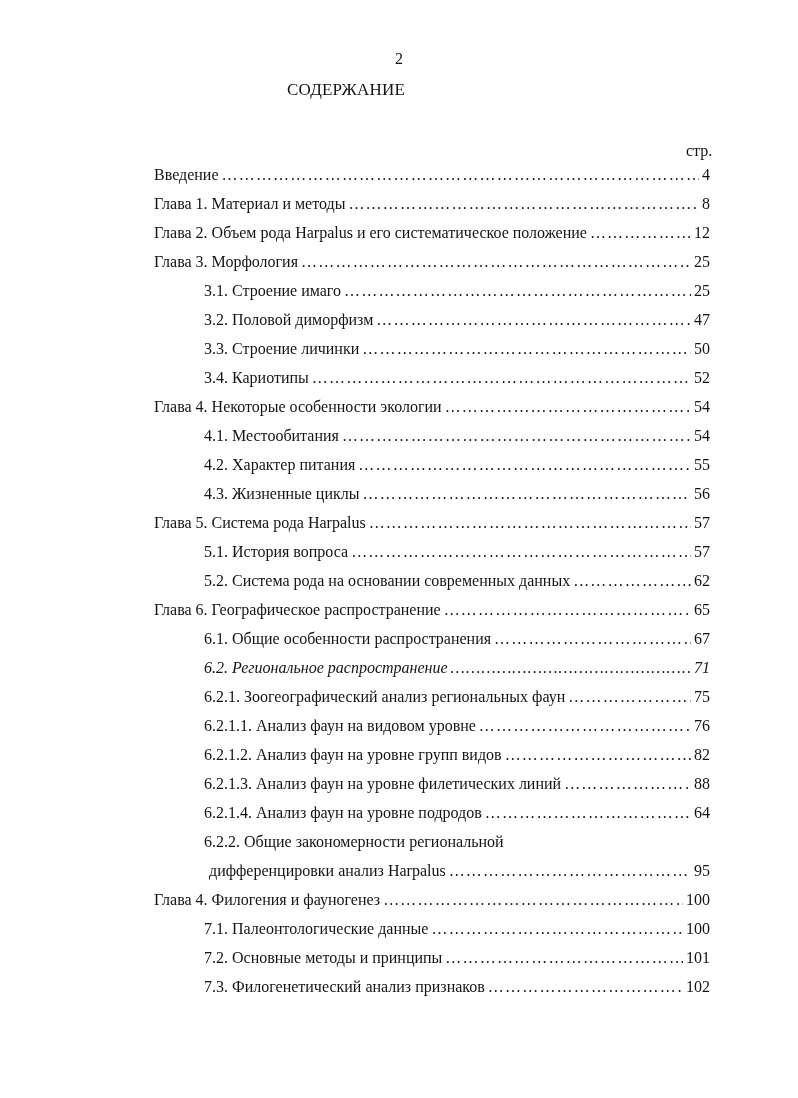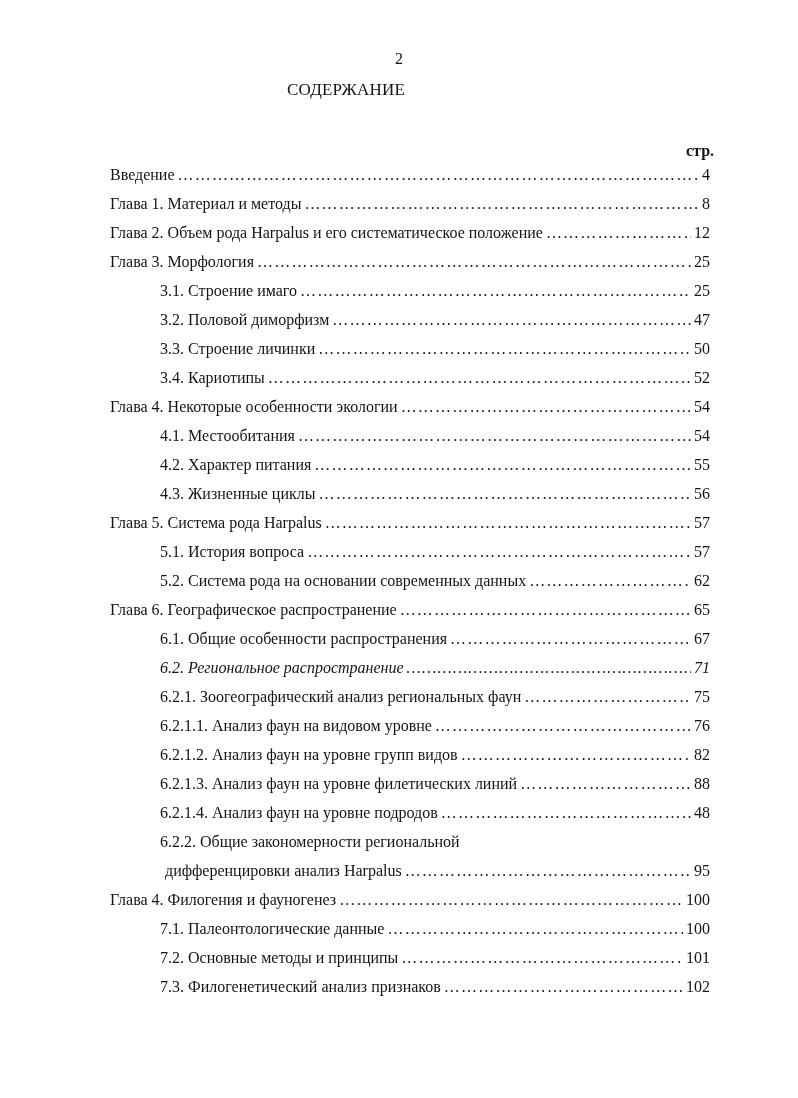--- a/index.html
+++ b/index.html
@@ -1,23 +1,23 @@
 <!DOCTYPE html>
 <html><head>
 <meta charset="utf-8">
 <style>
   html, body { margin: 0; padding: 0; background: #ffffff; }
   body { width: 798px; height: 1098px; position: relative; overflow: hidden;
          font-family: "Liberation Serif", "DejaVu Serif", serif; color: #141414; }
   .page-num { position: absolute; top: 50px; left: 0; width: 798px; text-align: center; font-size: 16px; }
   .title { position: absolute; top: 80px; left: 0; width: 692px; text-align: center; font-size: 17px; letter-spacing: 0.2px; }
-  .str { position: absolute; top: 142px; left: 686px; font-size: 16px; font-weight: bold; }
+  .str { position: absolute; top: 142px; left: 686px; font-size: 16px; }
   .toc { position: absolute; top: 166px; left: 0; width: 798px; }
   .row { position: absolute; height: 24px; display: flex; align-items: baseline; font-size: 16px; right: 88px; }
-  .row .lbl { white-space: nowrap; }
+  .row .lbl { white-space: nowrap; margin-left: 44px; }
   .row .dots { flex: 1; overflow: hidden; white-space: nowrap; margin: 0 3px; letter-spacing: 1.2px; }
   .row .dots::after { content: "…………………………………………………………………………………………………………………………………………"; }
   .row .pg { white-space: nowrap; }
   .row.nodots .dots::after { content: ""; }
 </style>
 </head>
 <body>
 
 <div class="page-num">2</div>
 <div class="title">СОДЕРЖАНИЕ</div>
@@ -130,21 +130,21 @@
       <span class="pg">82</span>
     </div>
     <div class="row" style="top: 609px; left: 160px;">
       <span class="lbl">6.2.1.3. Анализ фаун на уровне филетических линий</span>
       <span class="dots"></span>
       <span class="pg">88</span>
     </div>
     <div class="row" style="top: 638px; left: 160px;">
       <span class="lbl">6.2.1.4. Анализ фаун на уровне подродов</span>
       <span class="dots"></span>
-      <span class="pg">48</span>
+      <span class="pg">64</span>
     </div>
     <div class="row nodots" style="top: 667px; left: 160px; font-family: Liberation Serif, serif;">
       <span class="lbl">6.2.2. Общие закономерности региональной</span>
       <span class="dots"></span>
       <span class="pg"></span>
     </div>
     <div class="row" style="top: 696px; left: 165px;">
       <span class="lbl">дифференцировки анализ Harpalus</span>
       <span class="dots"></span>
       <span class="pg">95</span>

